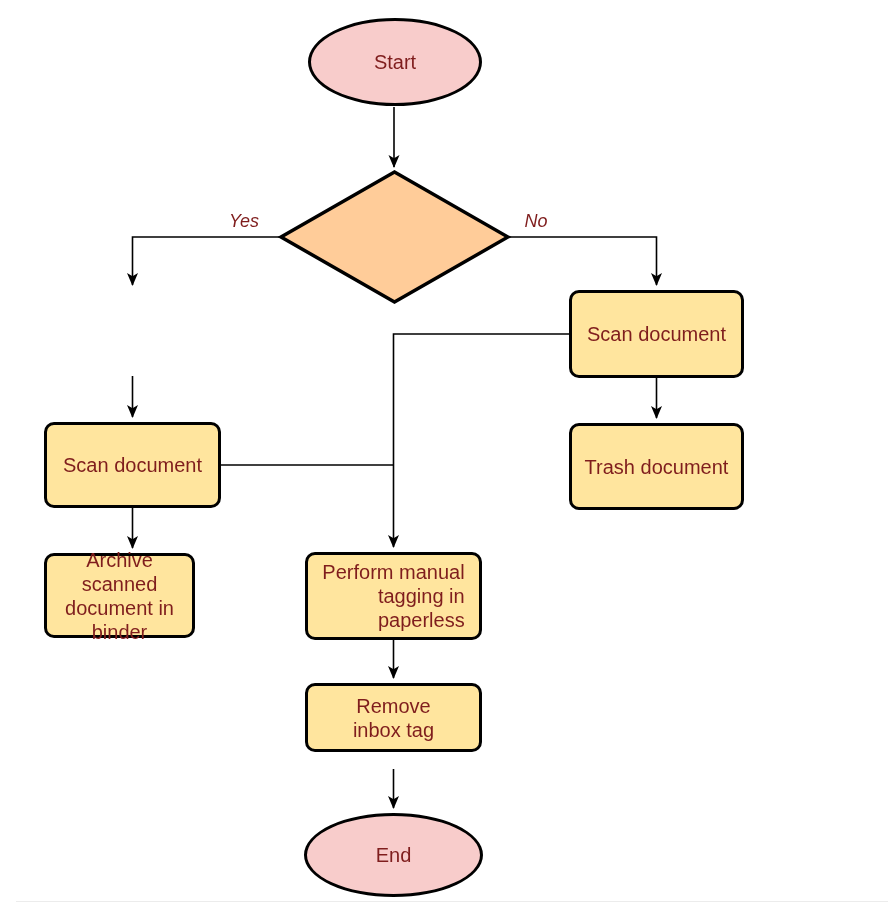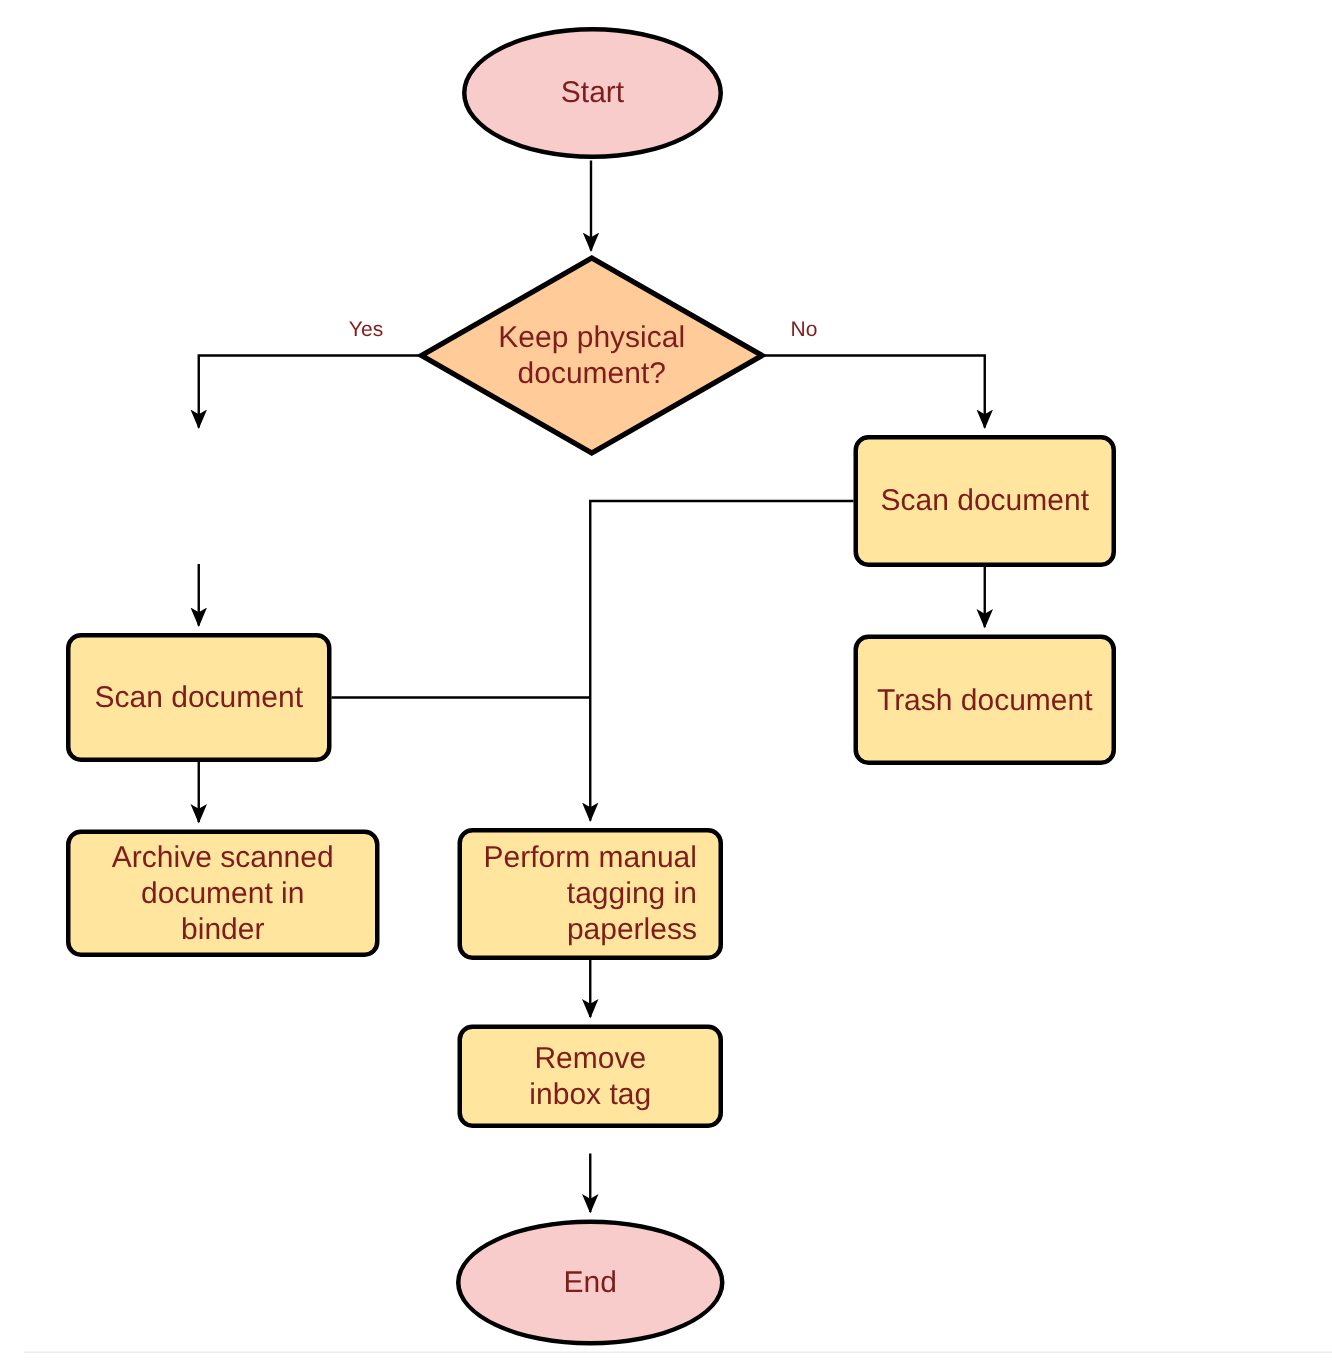--- a/index.html
+++ b/index.html
@@ -46,23 +46,24 @@
     background: #f8cccb;
     border: 3.5px solid #000000;
     border-radius: 50%;
   }
   .diamond-label {
     background: transparent;
     border: none;
   }
   .edge-label {
     position: absolute;
-    font-size: 14px;
+    font-size: 18px;
     text-align: center;
     z-index: 2;
+    font-style: italic;
   }
   .annotation {
     position: absolute;
     left: 483px;
     top: 590px;
     width: 404px;
     font-size: 20px;
     line-height: 25px;
     font-style: italic;
     white-space: pre-line;
@@ -98,31 +99,29 @@
     <path class="edge" d="M205,465 L377.5,465"></path>
     <path class="edge" marker-end="url(#arrow)" d="M553,334 L377.5,334 L377.5,547"></path>
     <path class="edge" marker-end="url(#arrow)" d="M377.5,640 L377.5,678"></path>
     <path class="edge" marker-end="url(#arrow)" d="M377.5,769 L377.5,808"></path>
 
     <polygon points="378.5,172 492,237 378.5,302 265,237" stroke="#000000" stroke-width="3.5" fill="#ffcc99"></polygon>
   </svg>
 
   <div class="node terminal" style="left:292px; top:18px; width:174px; height:88px;">Start</div>
 
-  <div class="node diamond-label" style="left:288px; top:211px; width:181px; height:52px;">Keep physical
-document?</div>
 
   <div class="edge-label" style="left:203px; top:211px; width:50px;">Yes</div>
 
   <div class="edge-label" style="left:495px; top:211px; width:50px;">No</div>
 
 
   <div class="node process" style="left:28px; top:422px; width:177px; height:86px;">Scan document</div>
 
-  <div class="node process" style="left:28px; top:553px; width:209px; height:85px;">Archive scanned
+  <div class="node process" style="left:28px; top:553px; width:151px; height:85px;">Archive scanned
 document in
 binder</div>
 
   <div class="node process" style="left:553px; top:290px; width:175px; height:88px;">Scan document</div>
 
   <div class="node process" style="left:553px; top:423px; width:175px; height:87px;">Trash document</div>
 
   <div class="node process" style="left:289px; top:552px; width:177px; height:88px;text-align:right;">Perform manual
 tagging in
 paperless</div>

